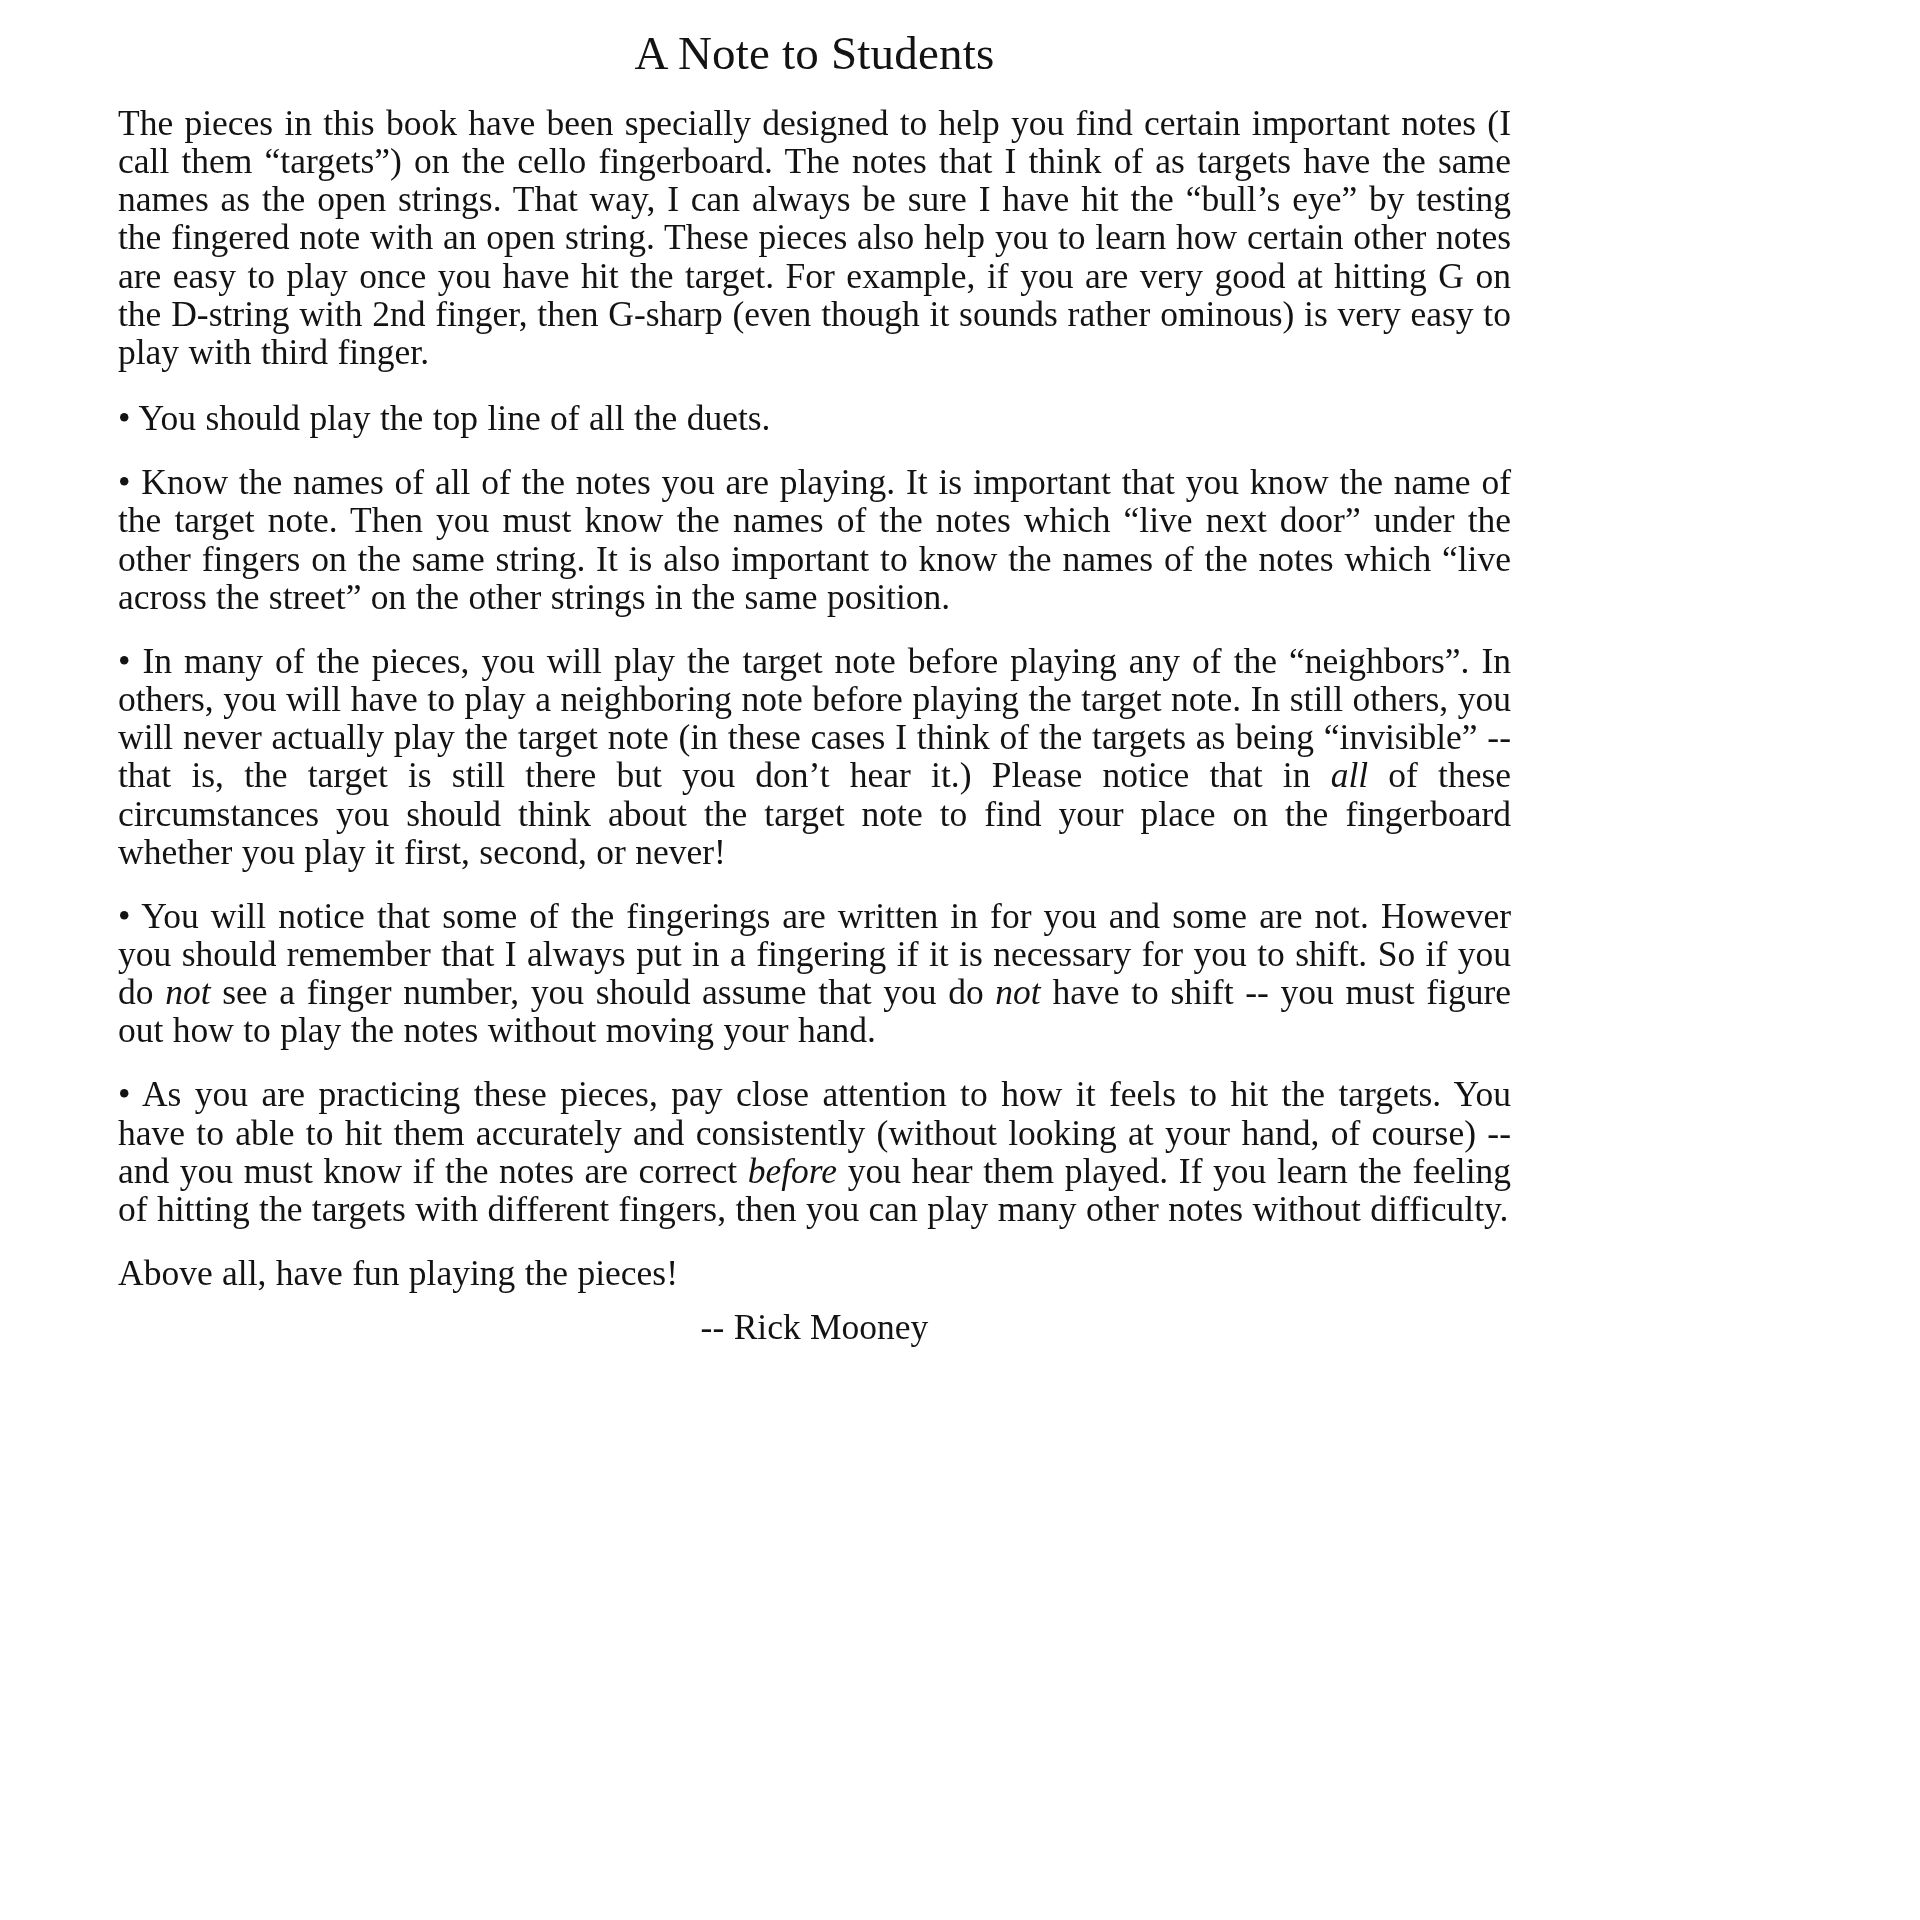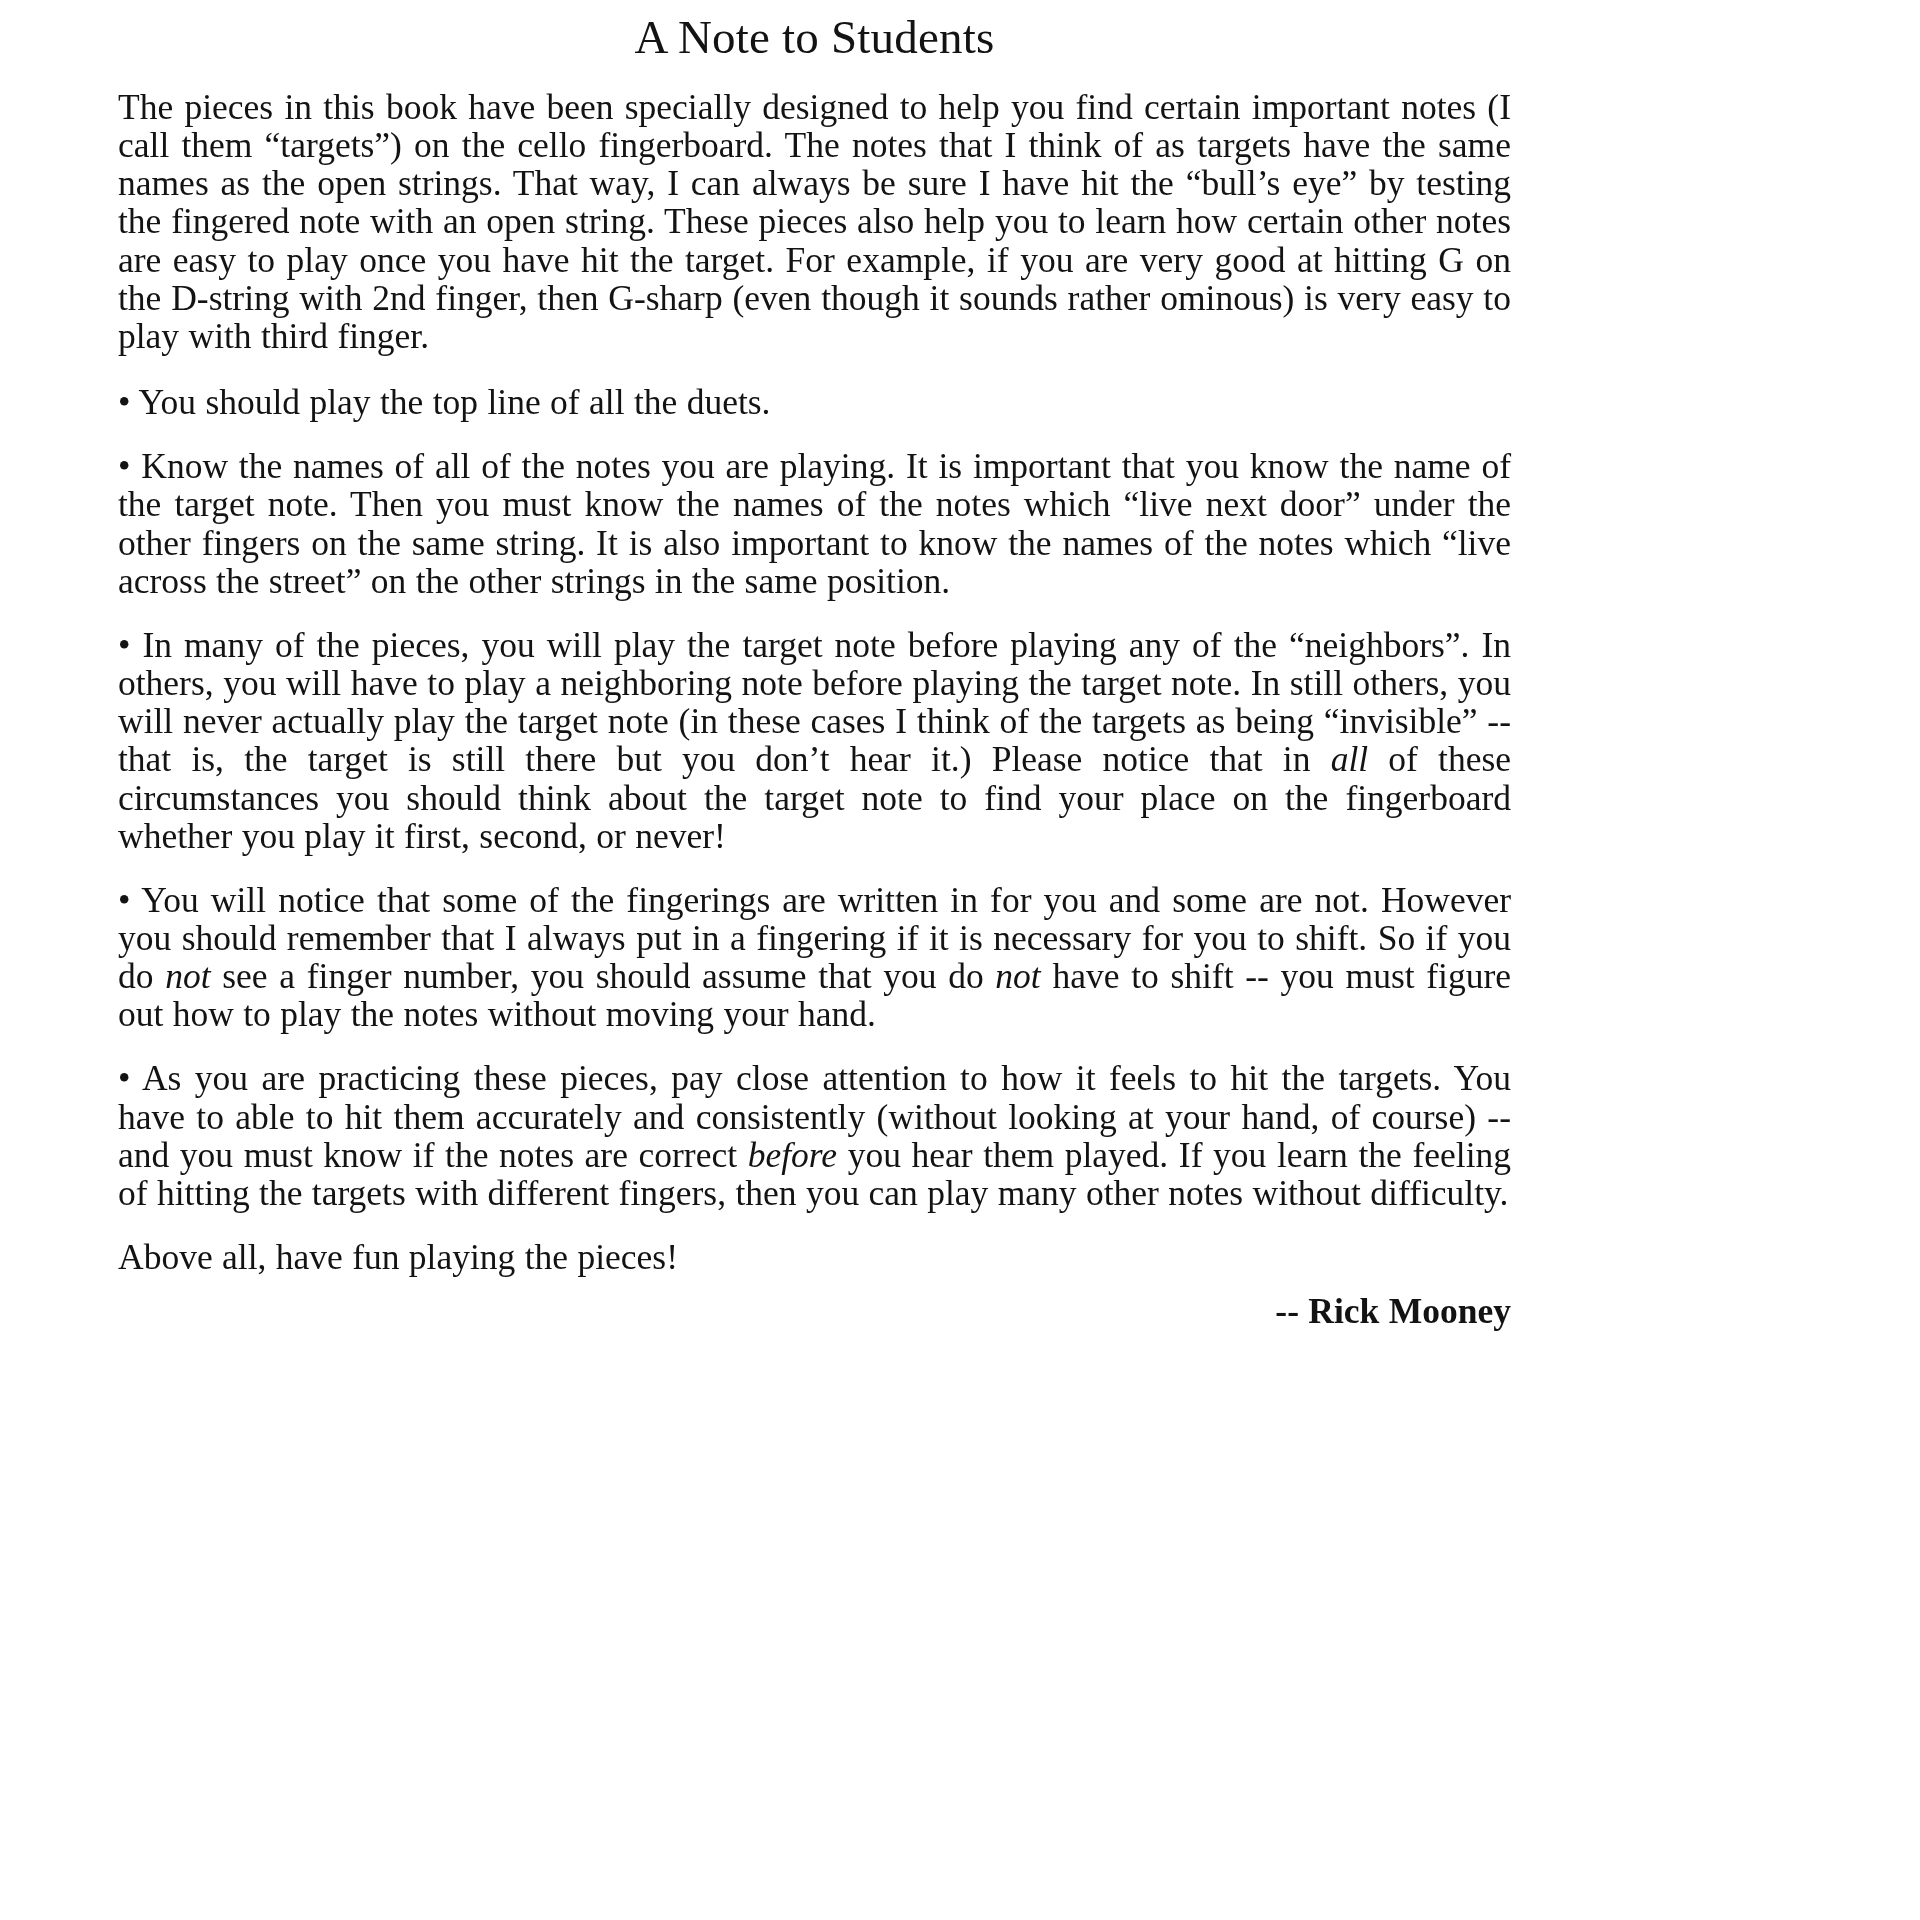--- a/index.html
+++ b/index.html
@@ -9,21 +9,21 @@
   }
   body {
     width: 1920px;
     min-height: 1920px;
     font-family: "Liberation Serif", "DejaVu Serif", serif;
     color: #131313;
   }
   .page {
     width: 1629px;
     box-sizing: border-box;
-    padding: 10px 118px 40px 118px;
+    padding: 26px 118px 40px 118px;
     background: #ffffff;
   }
   .page-title {
     text-align: center;
     font-size: 47px;
     font-weight: normal;
     letter-spacing: 0.2px;
     margin: 0 0 24px 0;
     font-family: "Liberation Serif", "DejaVu Serif", serif;
   }
@@ -39,22 +39,21 @@
     margin-bottom: 28px;
   }
   .bullet {
     text-indent: 0;
   }
   .closing {
     margin-bottom: 16px;
   }
   .signature {
     margin-bottom: 0;
-    text-align: right;
-    font-weight: bold;
+    text-align: center;
   }
   em {
   }
 </style>
 </head>
 <body>
 
 <div class="page">
 
   <h1 class="page-title">A Note to Students</h1>

